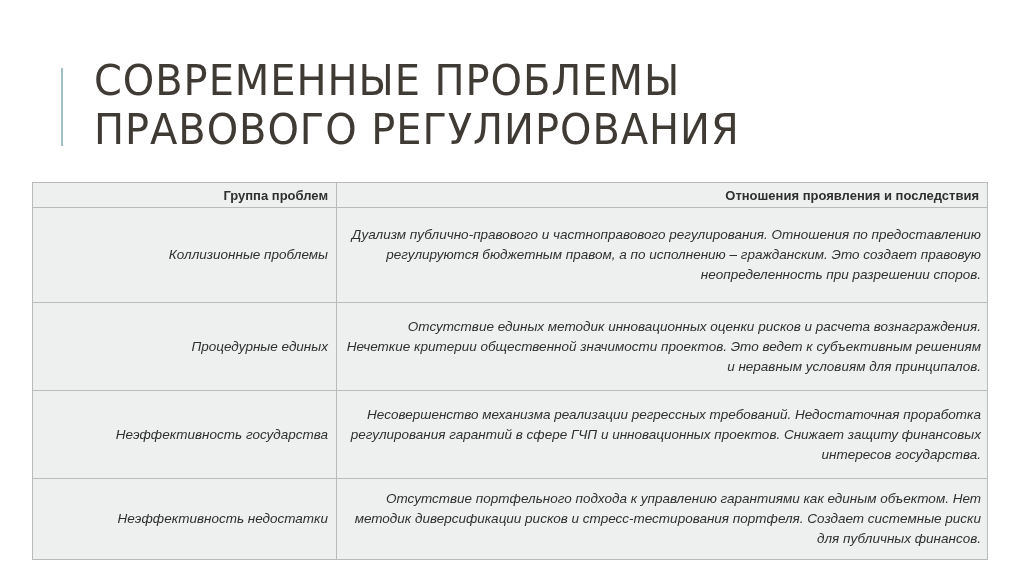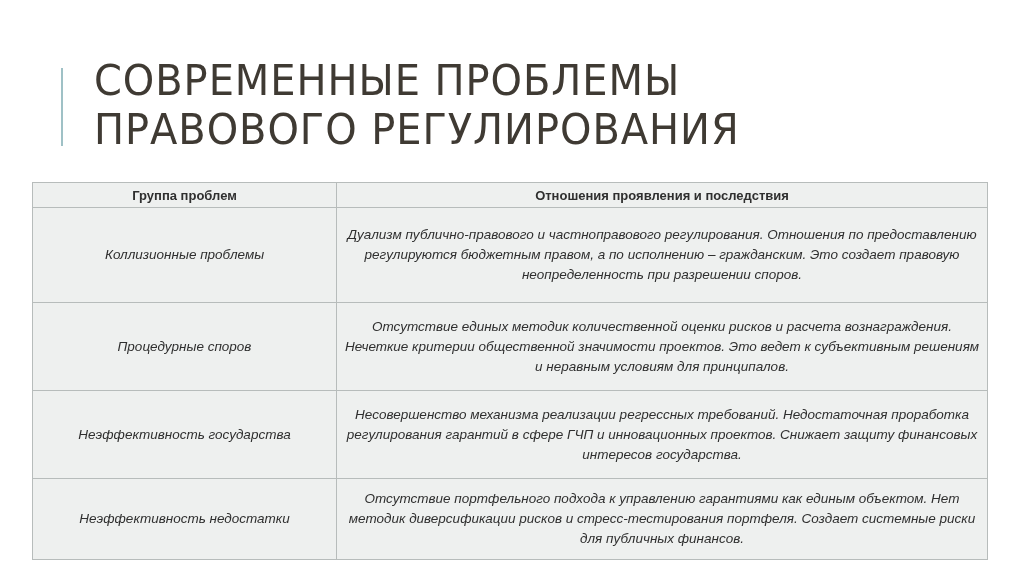--- a/index.html
+++ b/index.html
@@ -16,21 +16,21 @@
     font-size:43px; line-height:49px; letter-spacing:1px; color:#3f3a33;
     transform:scaleX(0.93); transform-origin:left top;
   }
   .title span { display:block; white-space:nowrap; }
   table.grid {
     position:absolute; left:32px; top:182px; width:956px;
     border-collapse:collapse; background:#eef0ef;
     font-family:"Liberation Sans", sans-serif; font-size:13.5px; color:#2f2f2f;
   }
   table.grid th, table.grid td {
-    border:1.5px solid #b7bcbb; text-align:center; vertical-align:middle; padding:0 8px;
+    border:1.5px solid #b7bcbb; text-align:right; vertical-align:middle; padding:0 8px;
   }
   table.grid th { height:24px; font-weight:bold; font-size:13px; }
   table.grid td { line-height:20px;font-style:italic; }
   table.grid td.col-group { width:287px;margin-left:47px; }
   table.grid tr.r1 td { height:94px; }
   table.grid tr.r2 td { height:87px; }
   table.grid tr.r3 td { height:87px; }
   table.grid tr.r4 td { height:80px; }
   table.grid td.col-desc { padding:0 6px; }
 </style>
@@ -50,22 +50,22 @@
       <th>Группа проблем</th>
       <th>Отношения проявления и последствия</th>
     </tr>
   </thead>
   <tbody>
     <tr class="r1">
       <td class="col-group">Коллизионные проблемы</td>
       <td class="col-desc">Дуализм публично-правового и частноправового регулирования. Отношения по предоставлению регулируются бюджетным правом, а по исполнению – гражданским. Это создает правовую неопределенность при разрешении споров.</td>
     </tr>
     <tr class="r2">
-      <td class="col-group">Процедурные споров</td>
-      <td class="col-desc">Отсутствие единых методик количественной оценки рисков и расчета вознаграждения. Нечеткие критерии общественной значимости проектов. Это ведет к субъективным решениям и неравным условиям для принципалов.</td>
+      <td class="col-group">Процедурные единых</td>
+      <td class="col-desc">Отсутствие единых методик инновационных оценки рисков и расчета вознаграждения. Нечеткие критерии общественной значимости проектов. Это ведет к субъективным решениям и неравным условиям для принципалов.</td>
     </tr>
     <tr class="r3">
       <td class="col-group">Неэффективность государства</td>
       <td class="col-desc">Несовершенство механизма реализации регрессных требований. Недостаточная проработка регулирования гарантий в сфере ГЧП и инновационных проектов. Снижает защиту финансовых интересов государства.</td>
     </tr>
     <tr class="r4">
       <td class="col-group">Неэффективность недостатки</td>
       <td class="col-desc">Отсутствие портфельного подхода к управлению гарантиями как единым объектом. Нет методик диверсификации рисков и стресс-тестирования портфеля. Создает системные риски для публичных финансов.</td>
     </tr>
   </tbody>

